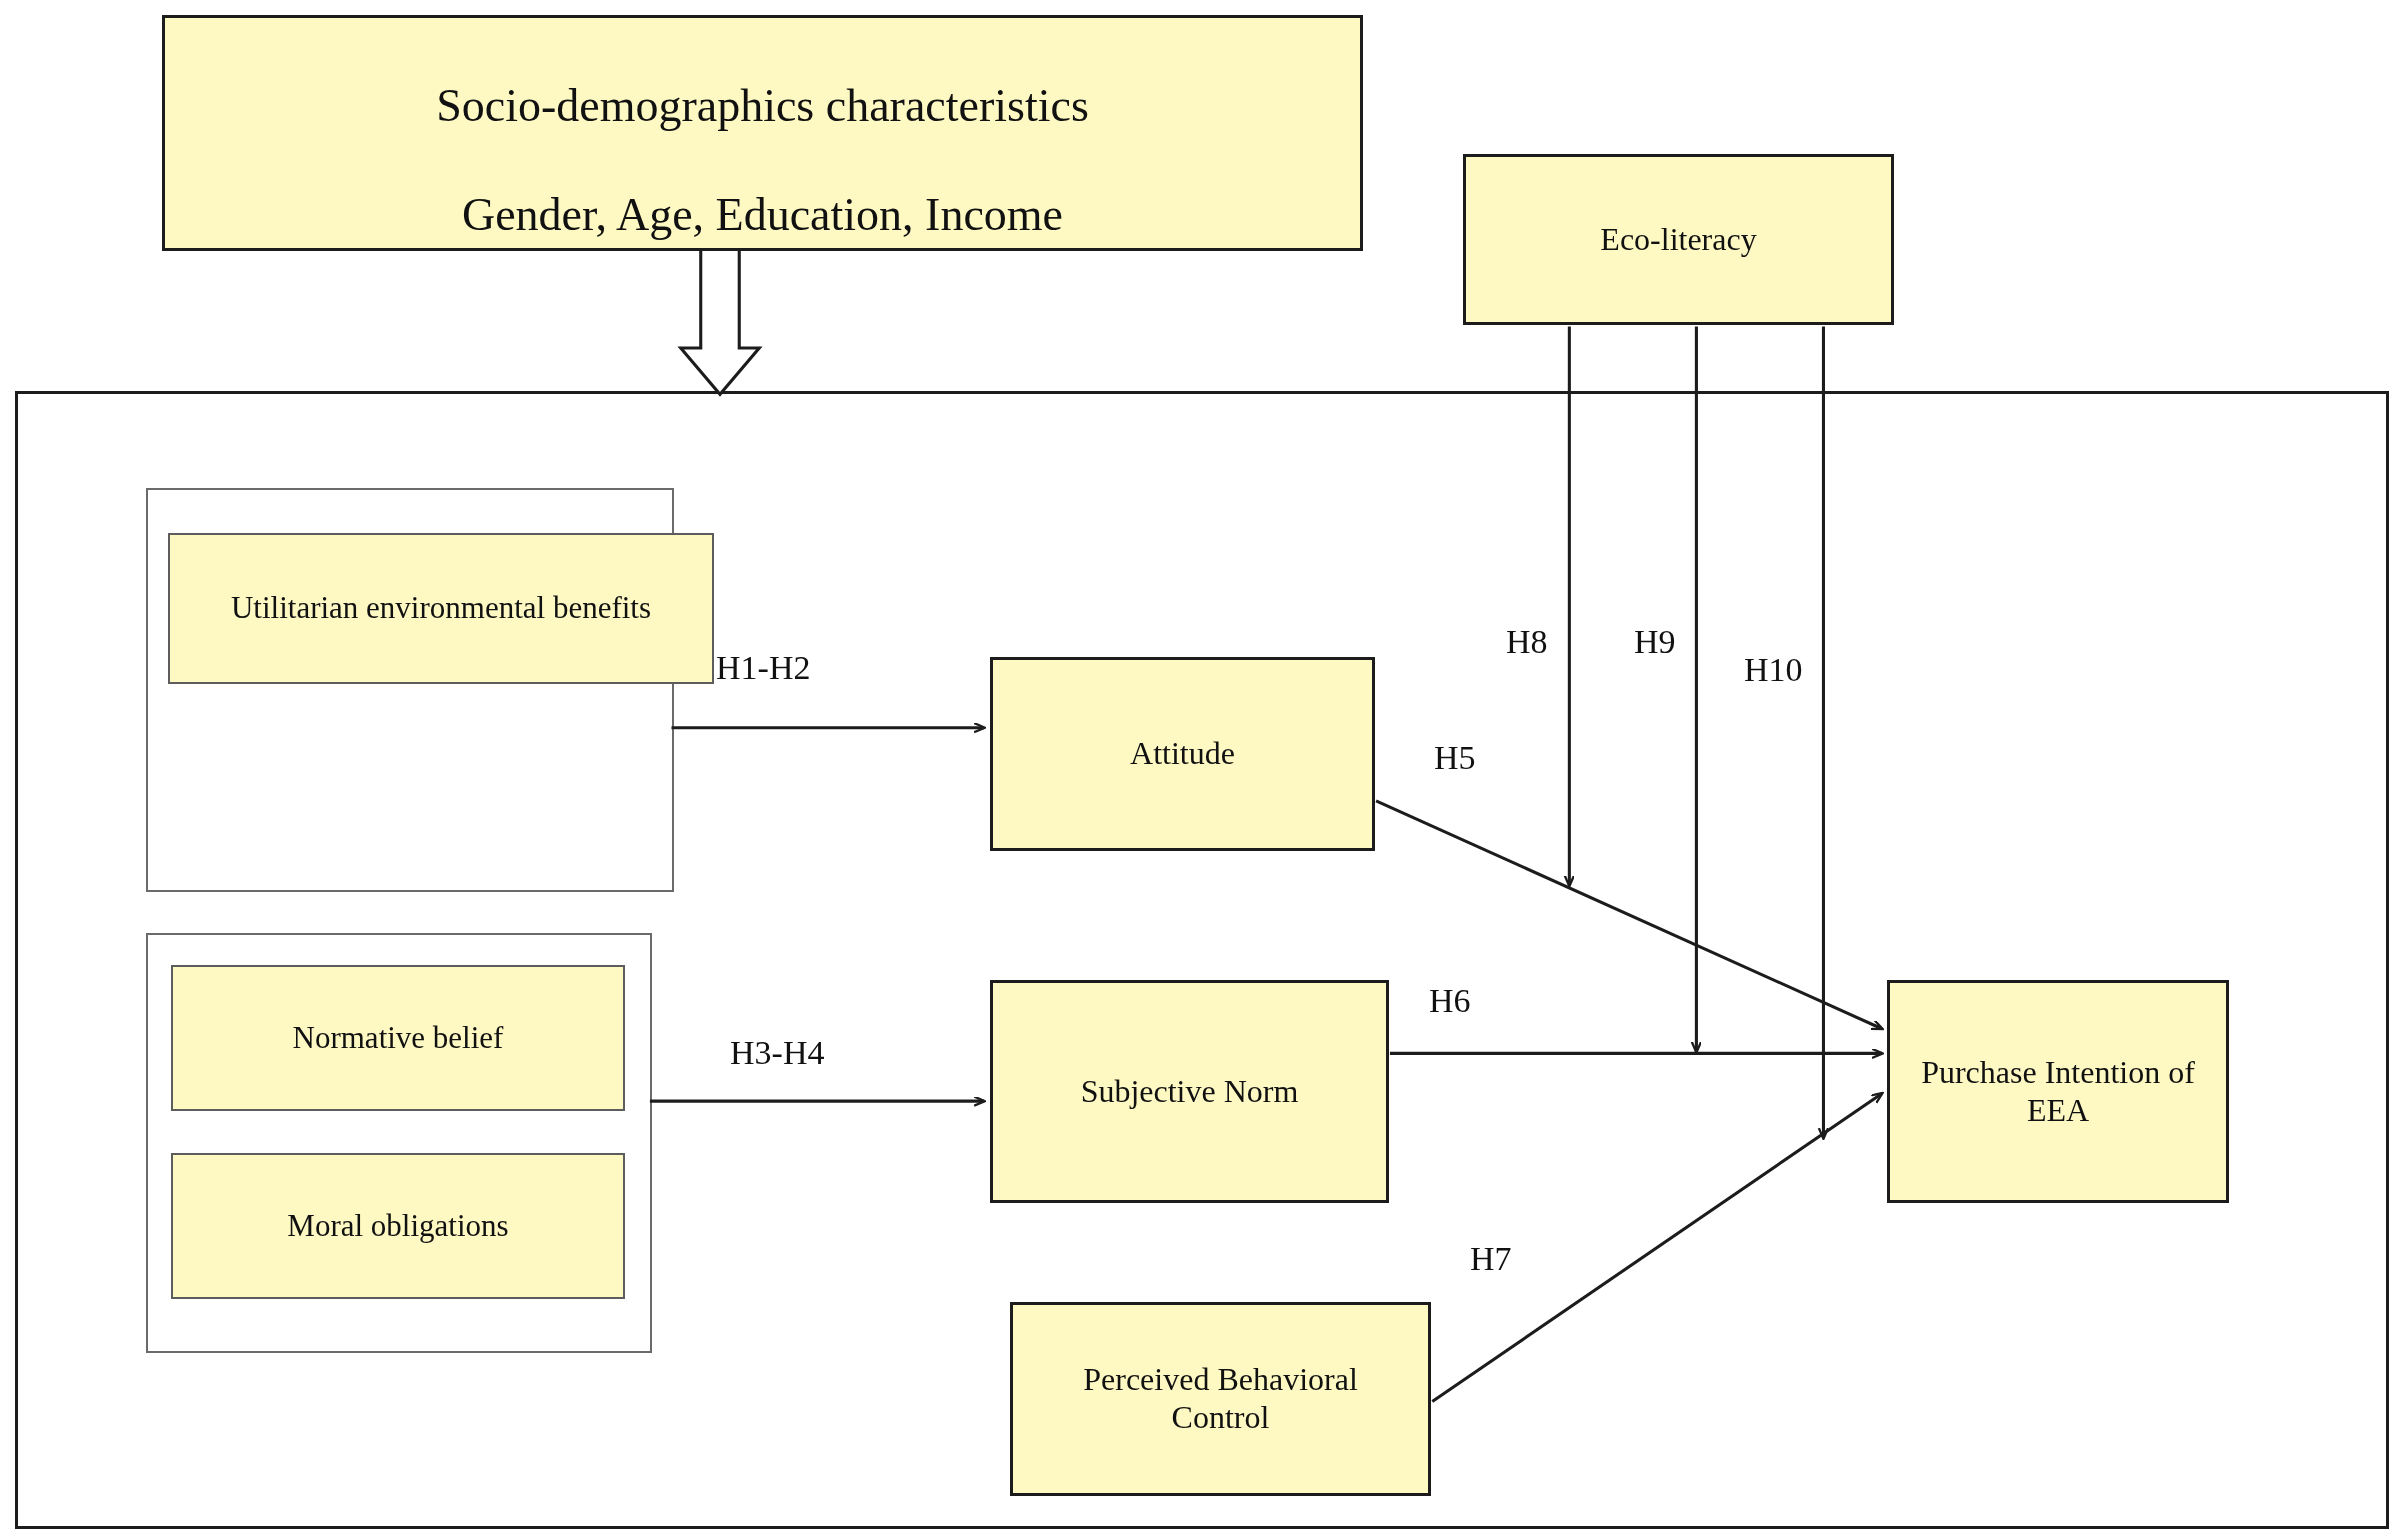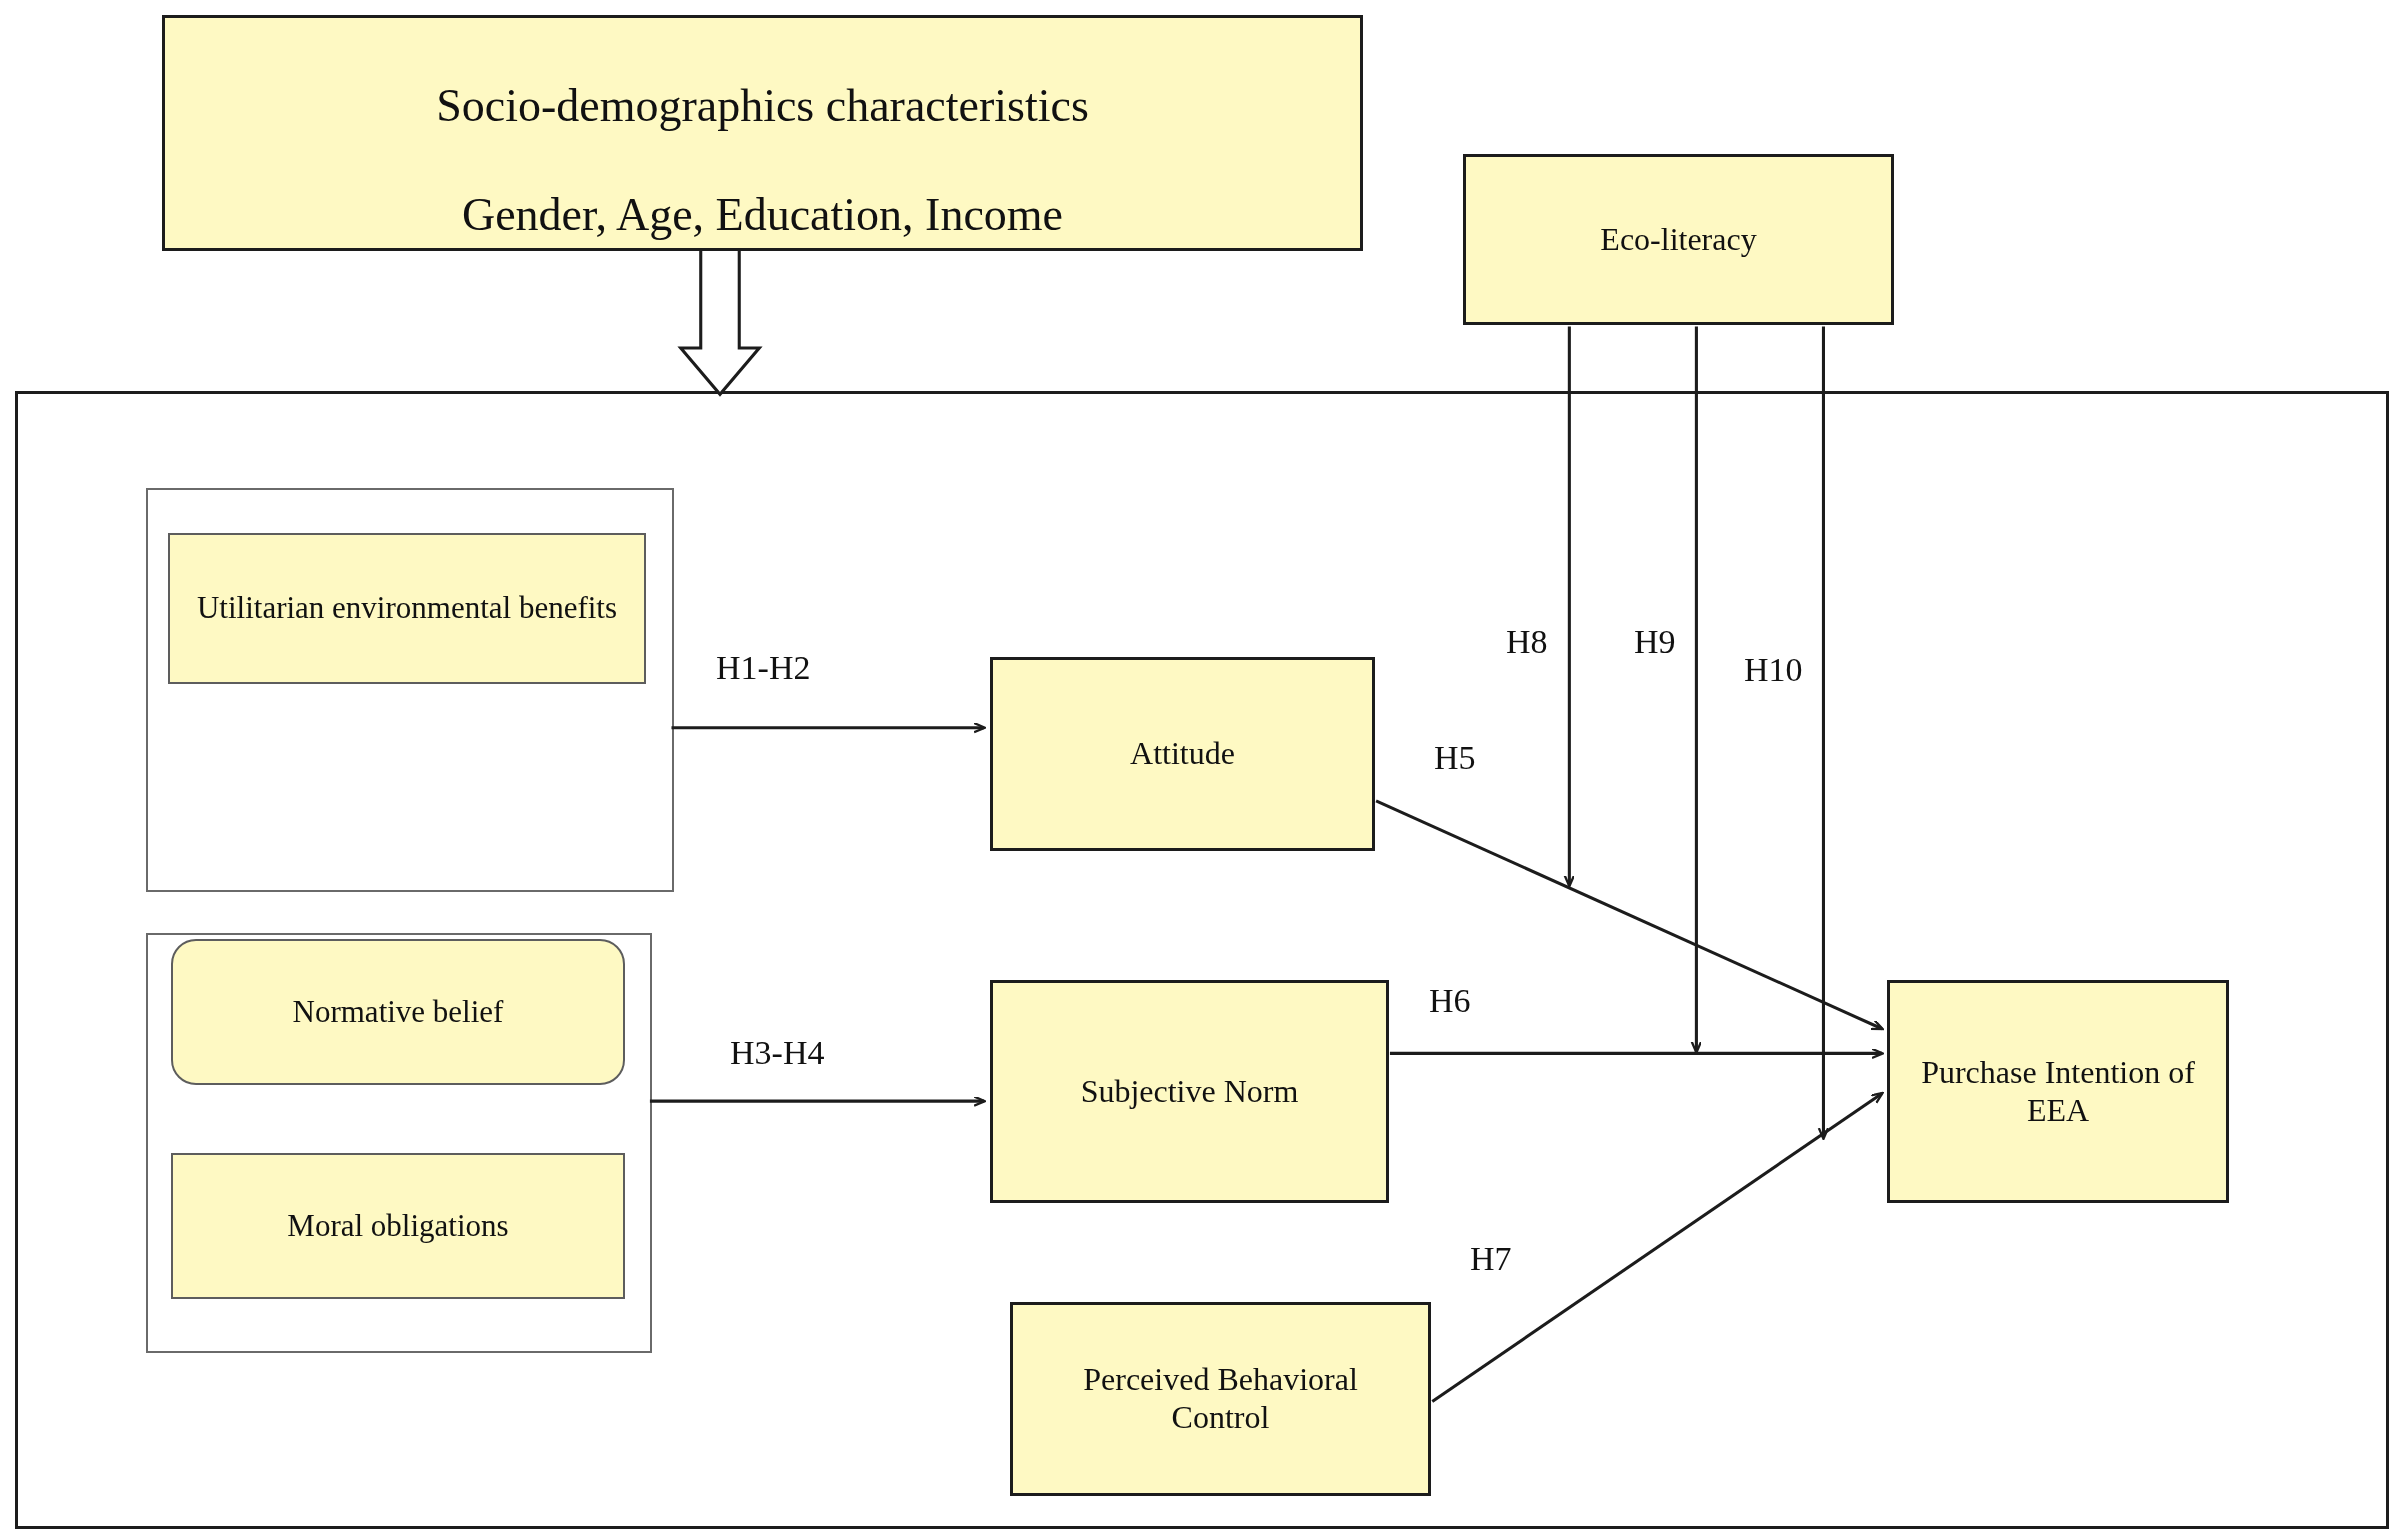--- a/index.html
+++ b/index.html
@@ -74,28 +74,28 @@
   </div>
 
   <div class="node box-heavy t-lg" style="left:1463px; top:154px; width:431px; height:171px;">
     <span class="cap">Eco-literacy</span>
   </div>
 
   <div class="frame-main" style="position:absolute; left:15.4px; top:391px; width:2368px; height:1132px;"></div>
 
   <div class="box-group" style="position:absolute; left:146px; top:488px; width:524px; height:400px;"></div>
 
-  <div class="node box-thin t-md" style="left:168px; top:533px; width:478px; height:151px;">
+  <div class="node box-thin t-md" style="left:168px; top:533px; width:546px; height:151px;">
     <span class="cap">Utilitarian environmental benefits</span>
   </div>
 
 
   <div class="box-group" style="position:absolute; left:146px; top:933px; width:502px; height:416px;"></div>
 
-  <div class="node box-thin t-md" style="left:171px; top:939px; width:454px; height:146px;border-radius:25px;">
+  <div class="node box-thin t-md" style="left:171px; top:965px; width:454px; height:146px;">
     <span class="cap">Normative belief</span>
   </div>
 
   <div class="node box-thin t-md" style="left:171px; top:1153px; width:454px; height:146px;">
     <span class="cap">Moral obligations</span>
   </div>
 
   <div class="node box-heavy t-lg" style="left:990px; top:657px; width:385px; height:194px;">
     <span class="cap">Attitude</span>
   </div>

